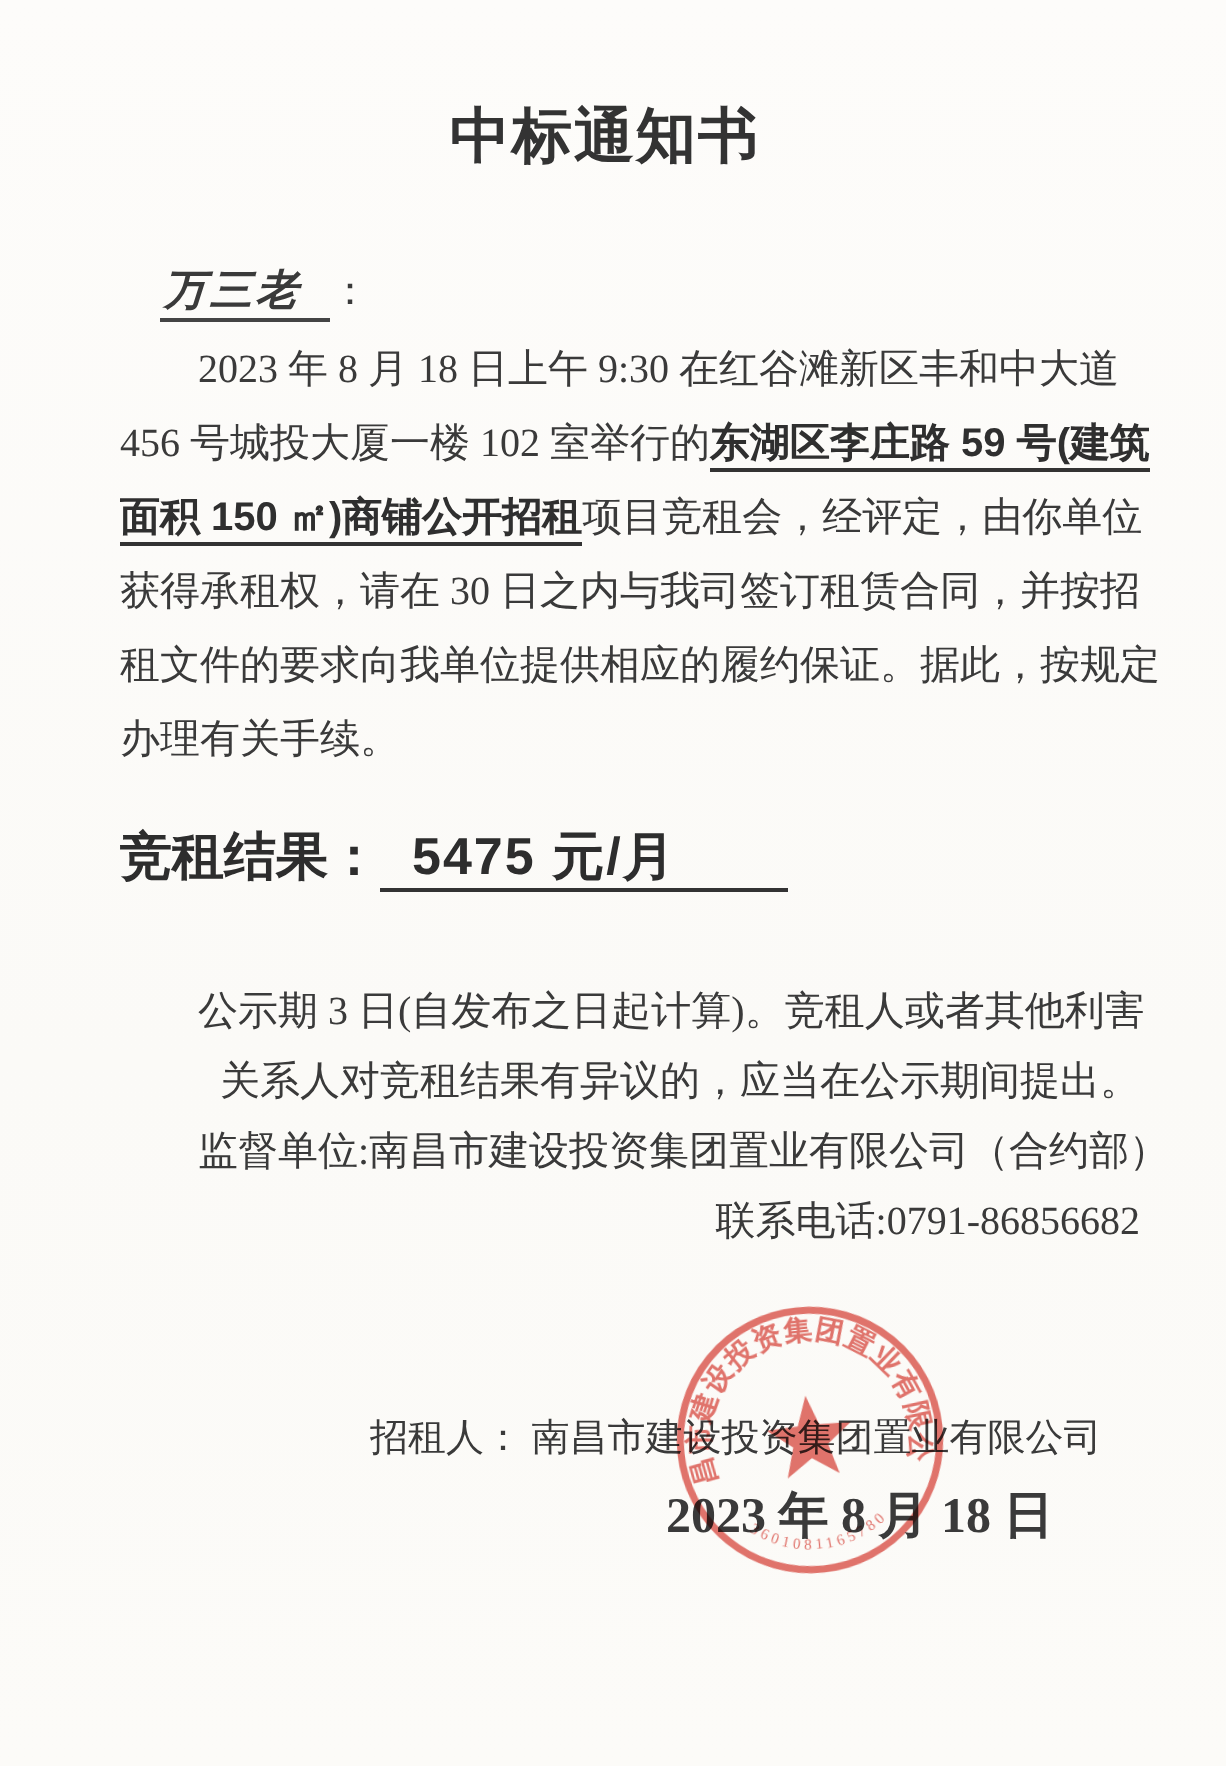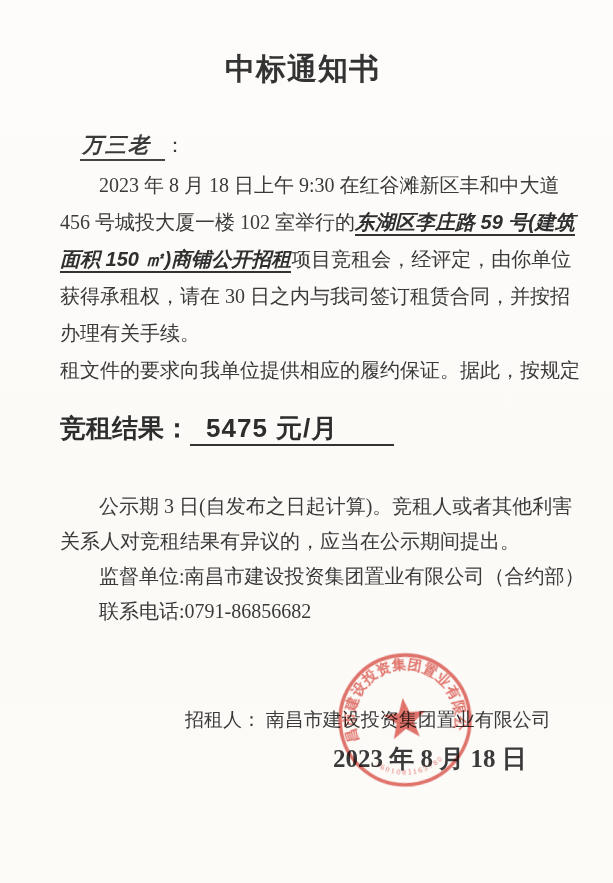--- a/index.html
+++ b/index.html
@@ -25,27 +25,27 @@
     font-style:italic;font-weight:600;font-size:21px;
     border-bottom:2px solid #444;padding:0 14px 2px 2px;
     letter-spacing:2px;
     margin-left:20px;
   }
   .salutation .colon{font-size:20px;}
   .para{position:absolute;left:60px;width:510px;}
   .para1{top:167px;}
   .para1 .tline{line-height:37px;height:37px;}
   .para2{top:489px;}
-  .para2 .tline{line-height:35px;height:35px;}
+  .para2 .tline{line-height:35px;height:35px;text-align:right;}
   .tline{white-space:nowrap;font-size:20px;color:#3a3a3a;}
   .tline.ind{padding-left:39px;}
   .hl{
     font-family:"Liberation Sans","DejaVu Sans",sans-serif;
     font-weight:700;color:#2f2f2f;
-    border-bottom:2px solid #333;padding-bottom:1px;font-style:italic;
+    border-bottom:2px solid #333;padding-bottom:1px;
   }
   .result-line{
     position:absolute;top:413px;left:60px;
     font-family:"Liberation Sans","DejaVu Sans",sans-serif;
     font-size:26px;line-height:30px;font-weight:700;color:#2d2d2d;
     white-space:nowrap;
   }
   .result-line .value{
     display:inline-block;
     border-bottom:2px solid #333;
@@ -79,22 +79,22 @@
 
   <div class="salutation">
     <span class="name">万三老</span><span class="colon">：</span>
   </div>
 
   <div class="para para1">
       <div class="tline ind"><span>2023 年 8 月 18 日上午 9:30 在红谷滩新区丰和中大道</span></div>
       <div class="tline"><span>456 号城投大厦一楼 102 室举行的</span><span class="hl">东湖区李庄路 59 号(建筑</span></div>
       <div class="tline"><span class="hl">面积 150 ㎡)商铺公开招租</span><span>项目竞租会，经评定，由你单位</span></div>
       <div class="tline"><span>获得承租权，请在 30 日之内与我司签订租赁合同，并按招</span></div>
+      <div class="tline"><span>租文件的要求向我单位提供相应的履约保证。据此，按规定</span></div>
       <div class="tline"><span>办理有关手续。</span></div>
-      <div class="tline"><span>租文件的要求向我单位提供相应的履约保证。据此，按规定</span></div>
     </div>
 
   <div class="result-line">
     <span>竞租结果：</span><span class="value">5475 元/月</span>
   </div>
 
   <div class="para para2">
       <div class="tline ind"><span>公示期 3 日(自发布之日起计算)。竞租人或者其他利害</span></div>
       <div class="tline"><span>关系人对竞租结果有异议的，应当在公示期间提出。</span></div>
       <div class="tline ind"><span>监督单位:南昌市建设投资集团置业有限公司（合约部）</span></div>

